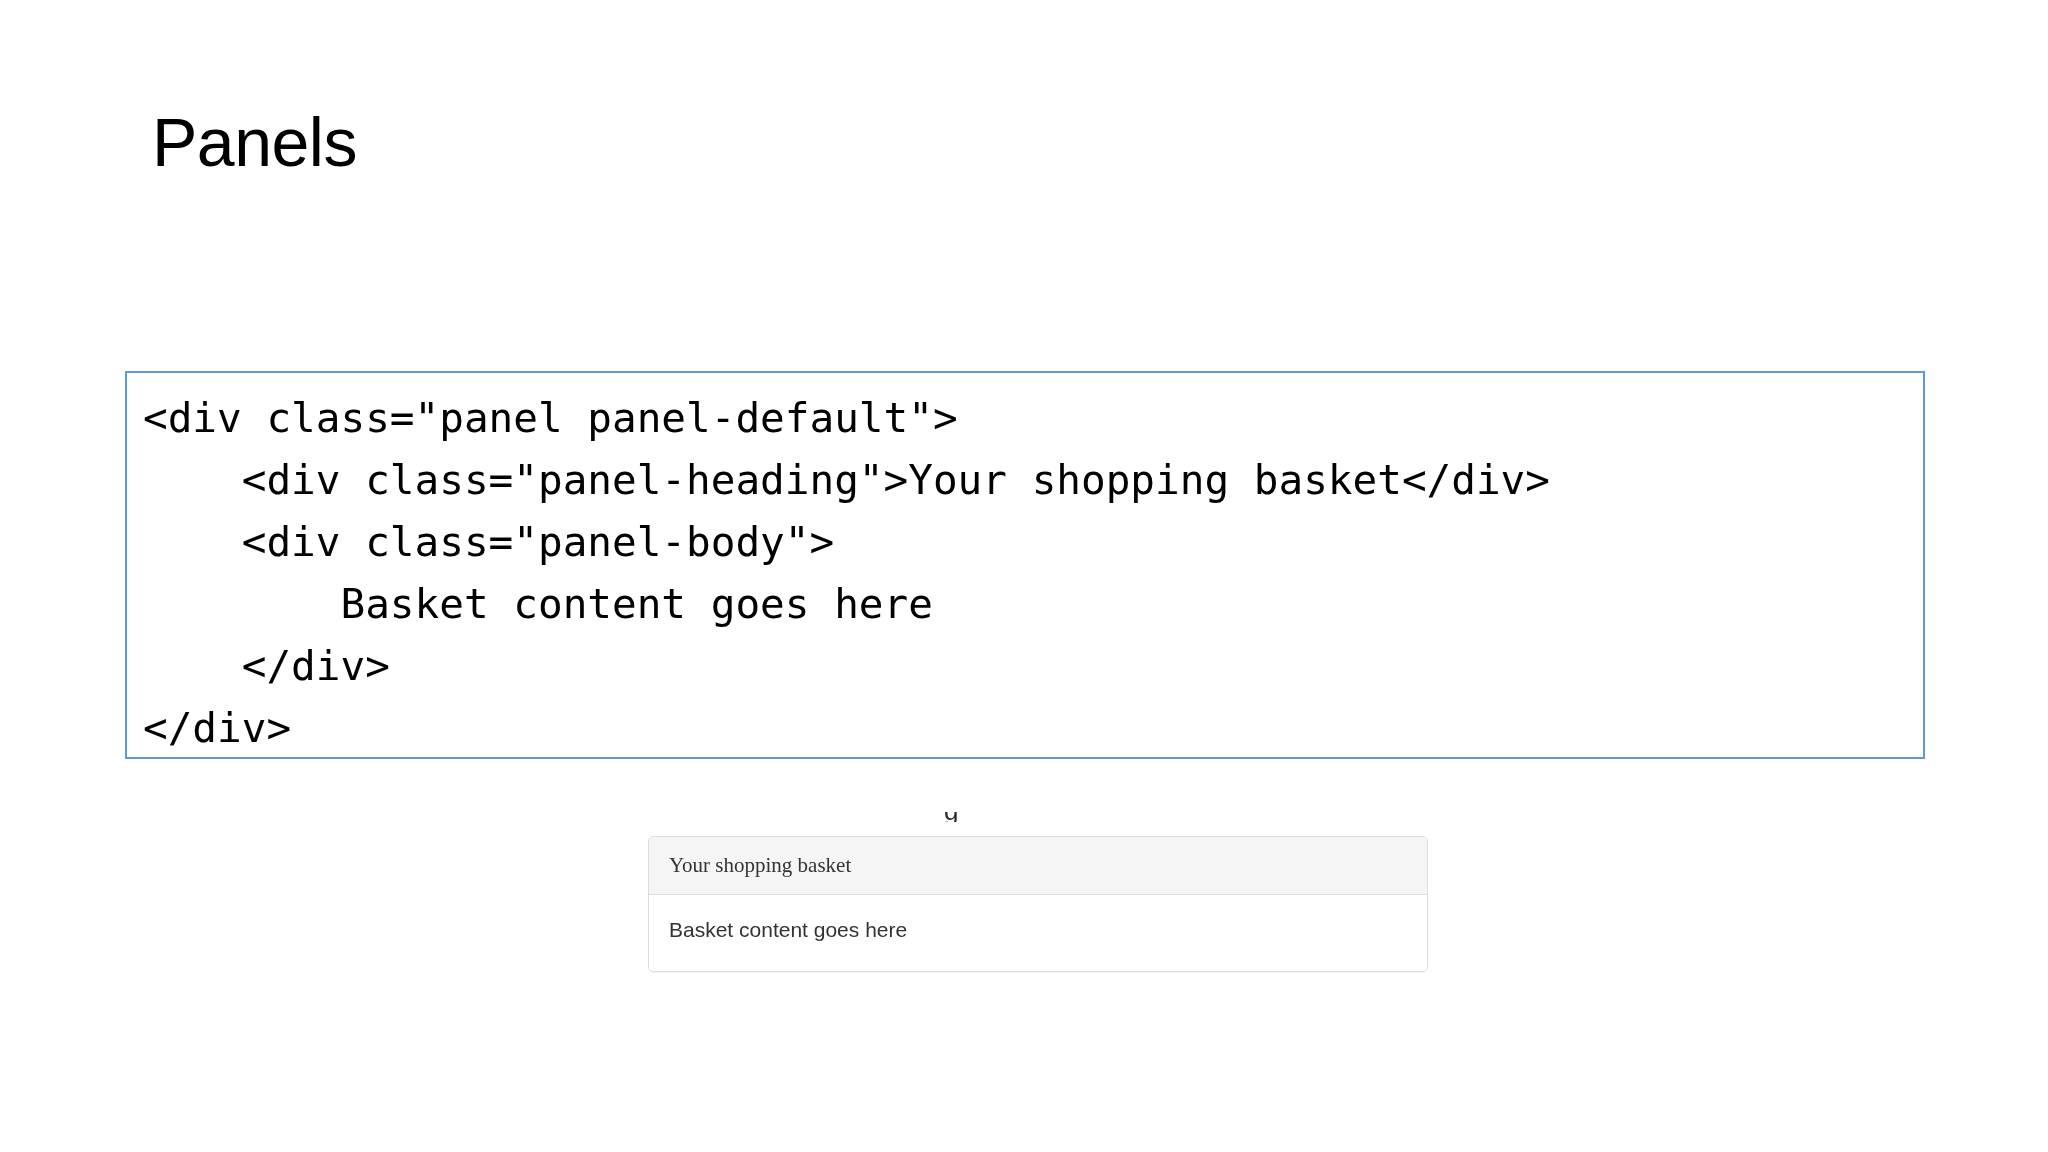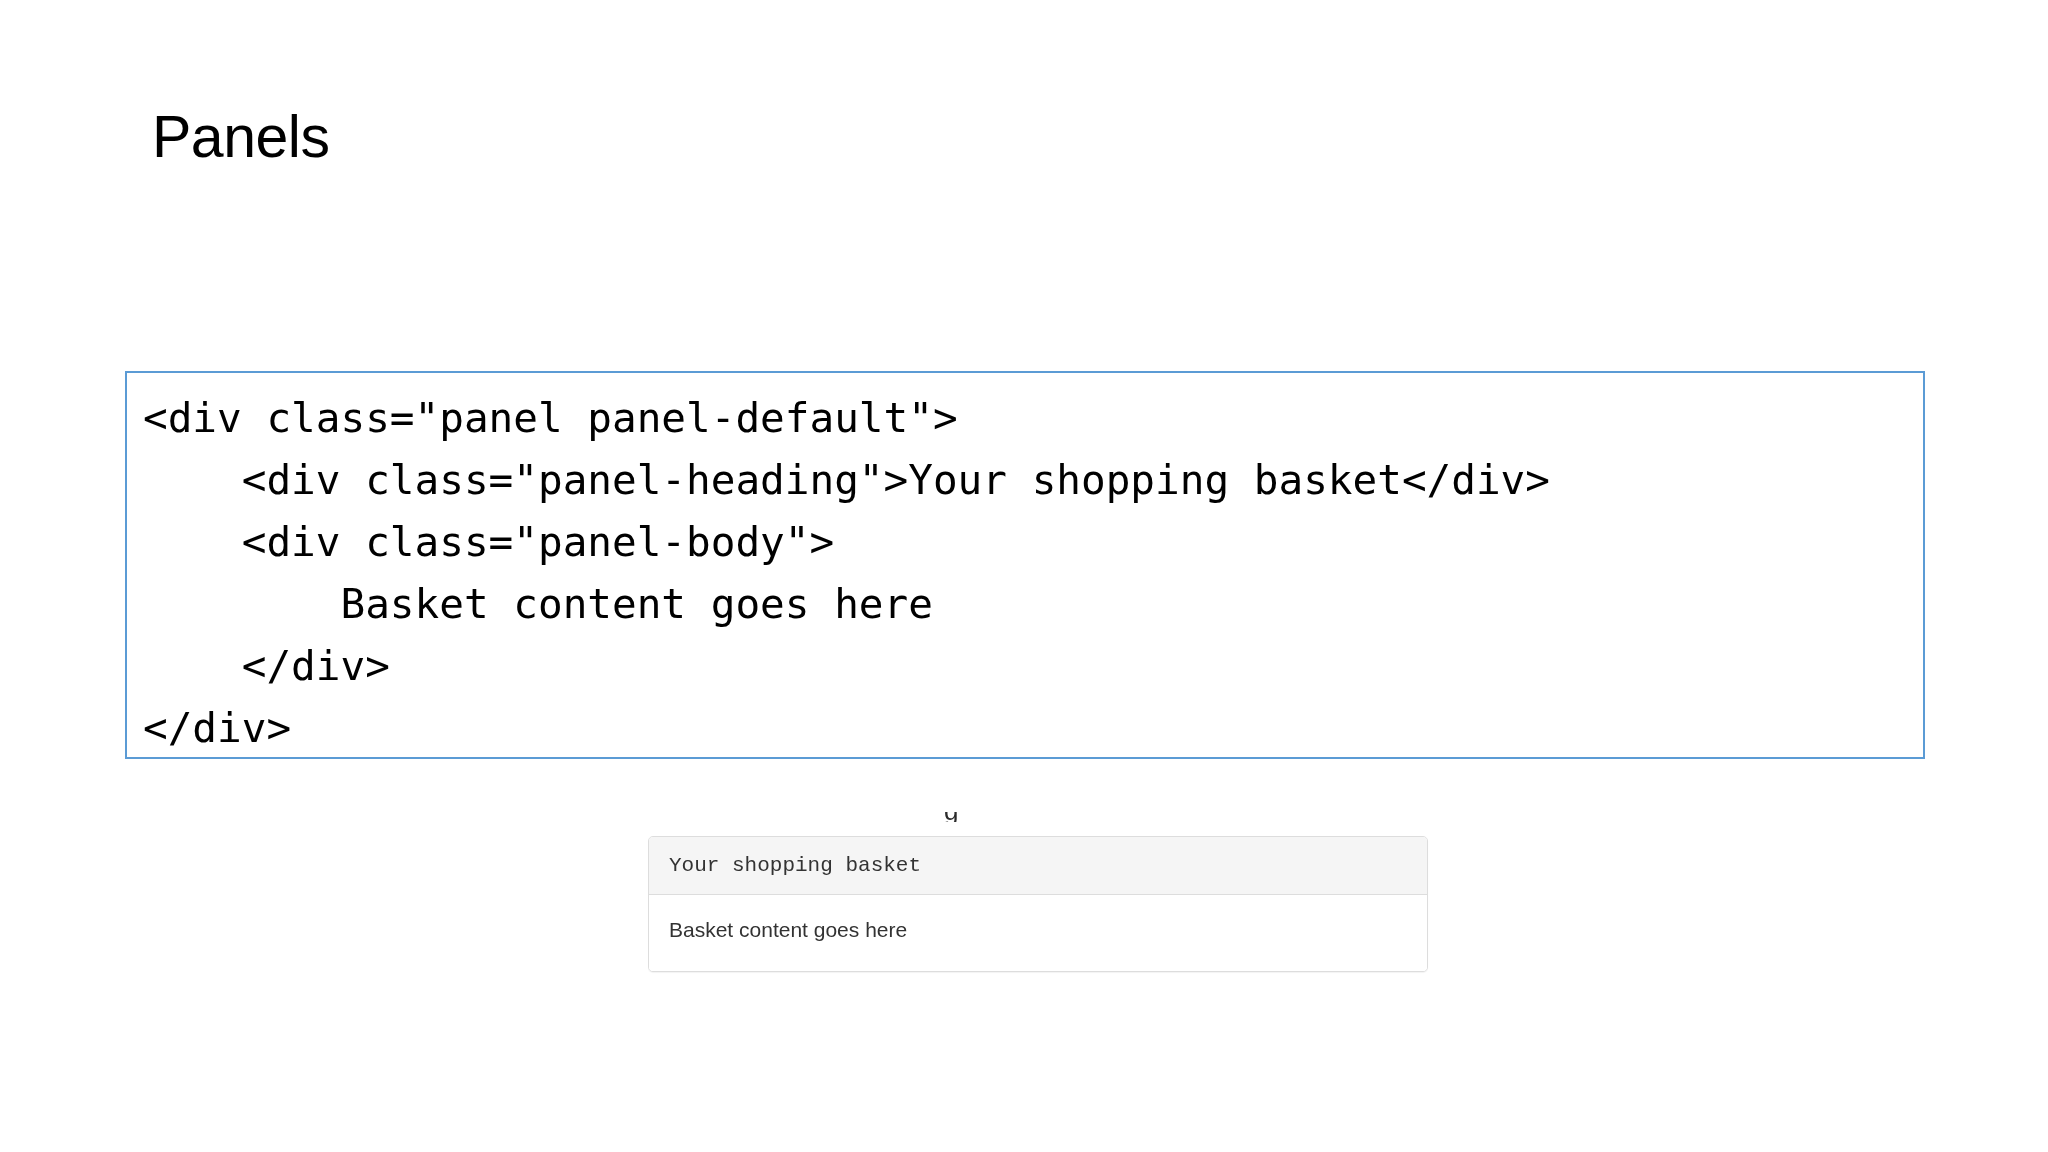--- a/index.html
+++ b/index.html
@@ -15,21 +15,21 @@
     font-family: "Liberation Sans", sans-serif;
     -webkit-font-smoothing: antialiased;
   }
 
   
   .slide-title {
     position: absolute;
     left: 152px;
     top: 108px;
     font-family: "Liberation Sans", sans-serif;
-    font-size: 59px;
+    font-size: 68px;
     font-weight: 400;
     line-height: 1.0;
     color: #000000;
     letter-spacing: -0.5px;
     white-space: pre;
   }
 
   
   .code-block {
     position: absolute;
@@ -86,21 +86,21 @@
     box-shadow: 0 1px 1px rgba(0,0,0,0.05);
     box-sizing: border-box;
   }
   .bs-panel-heading {
     background-color: #f5f5f5;
     border-bottom: 1px solid #dddddd;
     border-top-left-radius: 4px;
     border-top-right-radius: 4px;
     padding: 14px 20px;
     color: #333333;
-    font-family: Liberation Mono, monospace;
+    font-family: Liberation Serif, serif;
     font-size: 21px;
     line-height: 1.4;
   }
   .bs-panel-body {
     padding: 20px 20px 26px 20px;
     color: #333333;
     font-family: "Liberation Sans", sans-serif;
     font-size: 21px;
     line-height: 1.4;
     background: #ffffff;

